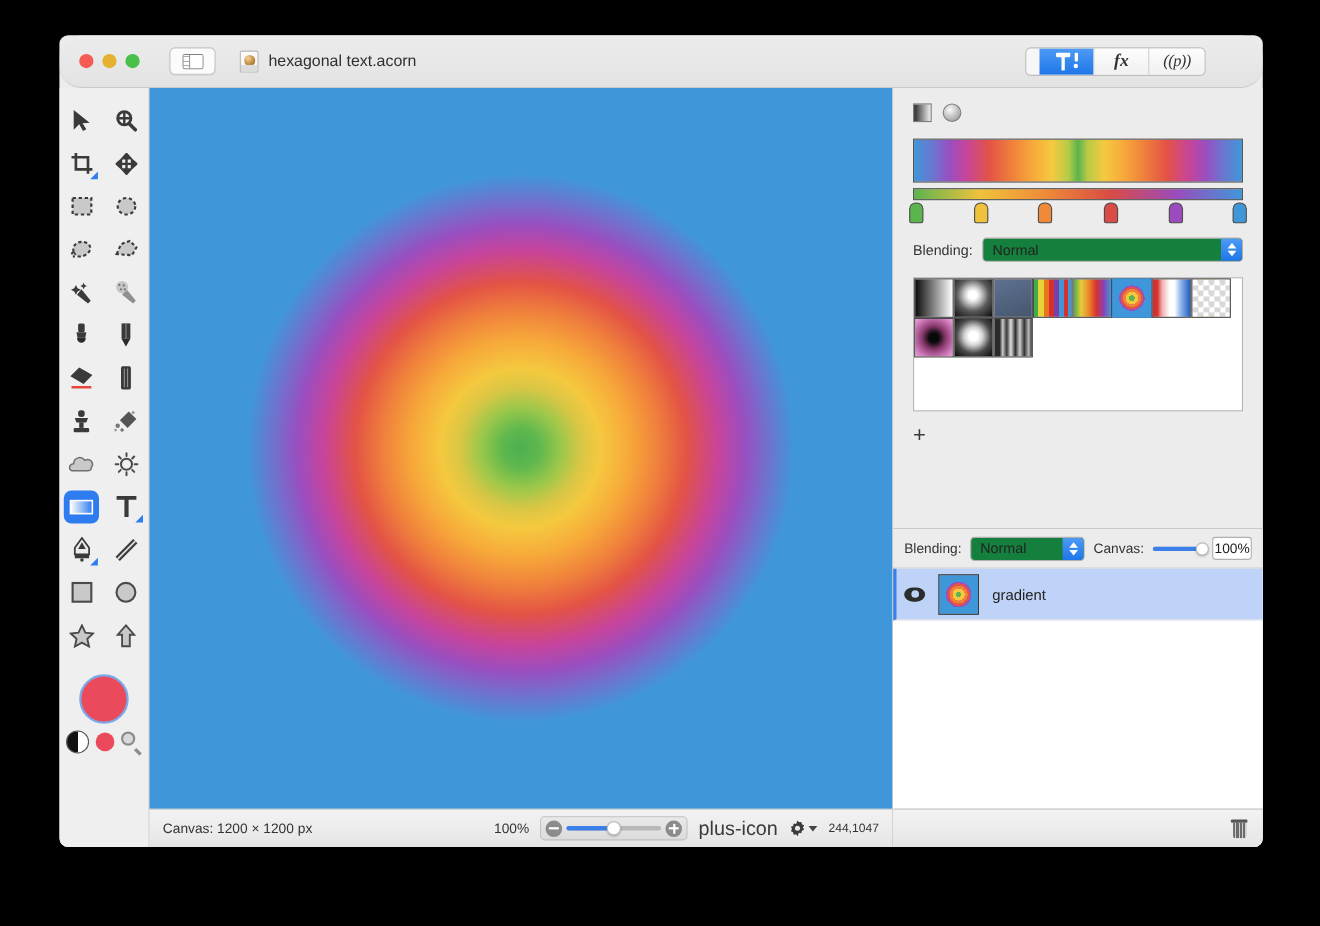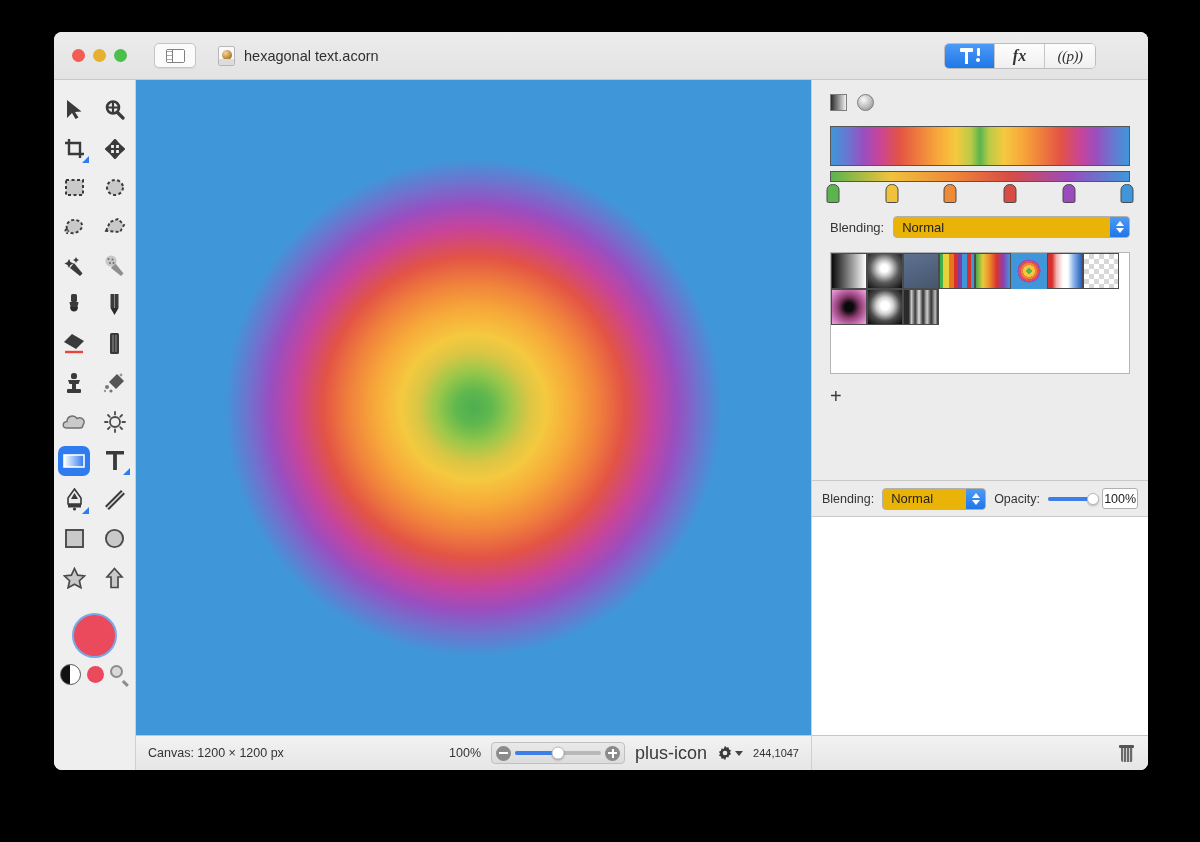--- a/index.html
+++ b/index.html
@@ -24,20 +24,21 @@
 
   
   .titlebar {
     height: 48px;
     background: linear-gradient(#ececec, #e3e3e3);
     border-bottom: 1px solid #c9c9c9;
     display: flex; align-items: center;
     padding: 0 12px;
     position: relative;
     flex: 0 0 48px;
+    border-radius: 20px;
   }
   .traffic { display: flex; gap: 8px; align-items: center; margin-left: 6px; }
   .dot { width: 13px; height: 13px; border-radius: 50%; }
   .dot.red    { background: #f45b52; }
   .dot.yellow { background: #e6b030; }
   .dot.green  { background: #4ac04a; }
 
   .sidebar-toggle {
     margin-left: 27px;
     width: 42px; height: 25px;
@@ -66,20 +67,21 @@
     content:''; position:absolute; left: 0; bottom: 0; width: 100%; height: 6px;
     background: #dcdcdc;
   }
   .doc-name { font-size: 14.5px; color: #303030; }
 
   .seg-control {
     position: absolute; right: 52px; top: 11px;
     display: flex; height: 26px;
     border: 1px solid #bdbdbd; border-radius: 5px; overflow: hidden;
     background: #f7f7f7;
+    padding-left: 12px;
   }
   .seg {
     width: 50px; display: flex; align-items: center; justify-content: center;
     border-right: 1px solid #c6c6c6;
     font-size: 15px; color: #333;
     background: linear-gradient(#fdfdfd,#f0f0f0);
   }
   .seg:last-child { border-right: none; }
   .seg.active { background: linear-gradient(#4e9af5,#1e77e8); color: #fff; }
   .seg .fx { font-style: italic; font-family: "Liberation Serif", serif; font-weight: bold; font-size: 16px; }
@@ -213,21 +215,21 @@
   .stop {
     position: absolute; top: 0; width: 13px; height: 19px;
     transform: translateX(-50%);
     border: 1px solid #4a4a4a;
     border-radius: 6px 6px 2px 2px;
   }
 
   .blend-row { display:flex; align-items:center; gap: 9px; margin-top: 10px; }
   .blend-label { font-size: 13px; color:#333; }
   .combo {
-    flex: 1; height: 22px; background: #eab308;
+    flex: 1; height: 22px; background: #15803d;
     border: 1px solid #b0b0b0; border-radius: 4px;
     display:flex; align-items:center; position: relative;
     padding-left: 8px; font-size: 13px; color:#222;
   }
   .combo .arrows {
     position:absolute; right: 0; top: 0; height: 100%; width: 19px;
     background: linear-gradient(#4e9af5,#1e77e8);
     border-radius: 0 3px 3px 0;
     display:flex; flex-direction:column; align-items:center; justify-content:center; gap: 2px;
   }
@@ -649,29 +651,37 @@
 
       <div class="layer-header">
         <span class="op-label">Blending:</span>
         <div class="combo">
           <span>Normal</span>
           <div class="arrows">
               <div class="up"></div>
               <div class="dn"></div>
             </div>
         </div>
-        <span class="op-label">Opacity:</span>
+        <span class="op-label">Canvas:</span>
         <div class="op-slider">
           <div class="fill"></div>
             <div class="op-knob"></div>
         </div>
         <div class="op-field">100%</div>
       </div>
 
       <div class="layer-list" id="layers-host">
+          <div class="layer-row sel">
+            <div class="eye">
+              <div class="outer"></div>
+              <div class="inner"></div>
+            </div>
+            <div class="thumb grad"></div>
+            <div class="layer-name">gradient</div>
+          </div>
         </div>
 
       <div class="layer-footer">
         <div class="trash">
             <div class="lid"></div>
             <div class="can"></div>
           </div>
       </div>
     </div>
   </div>

